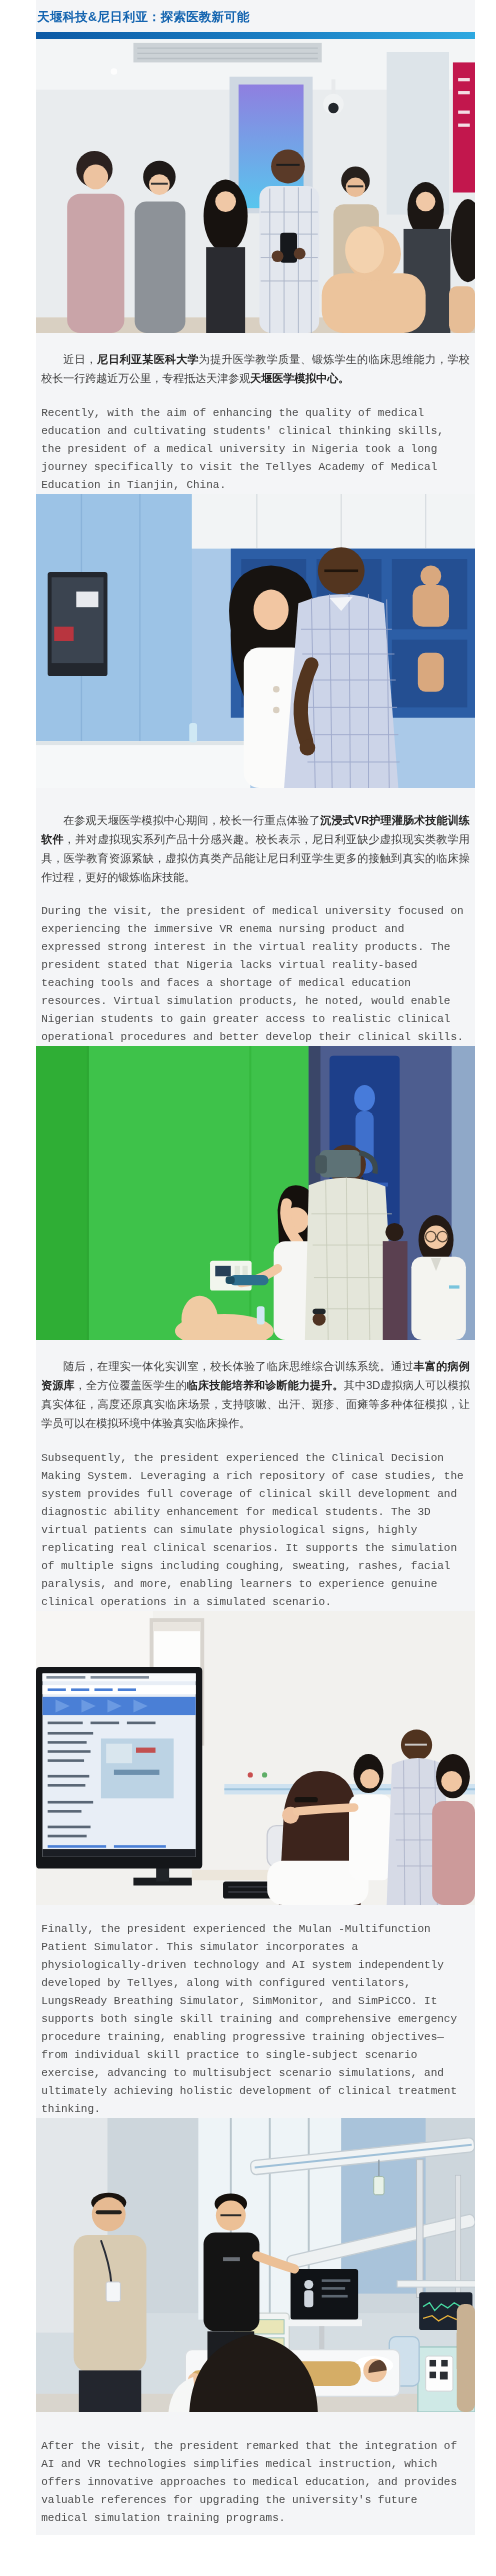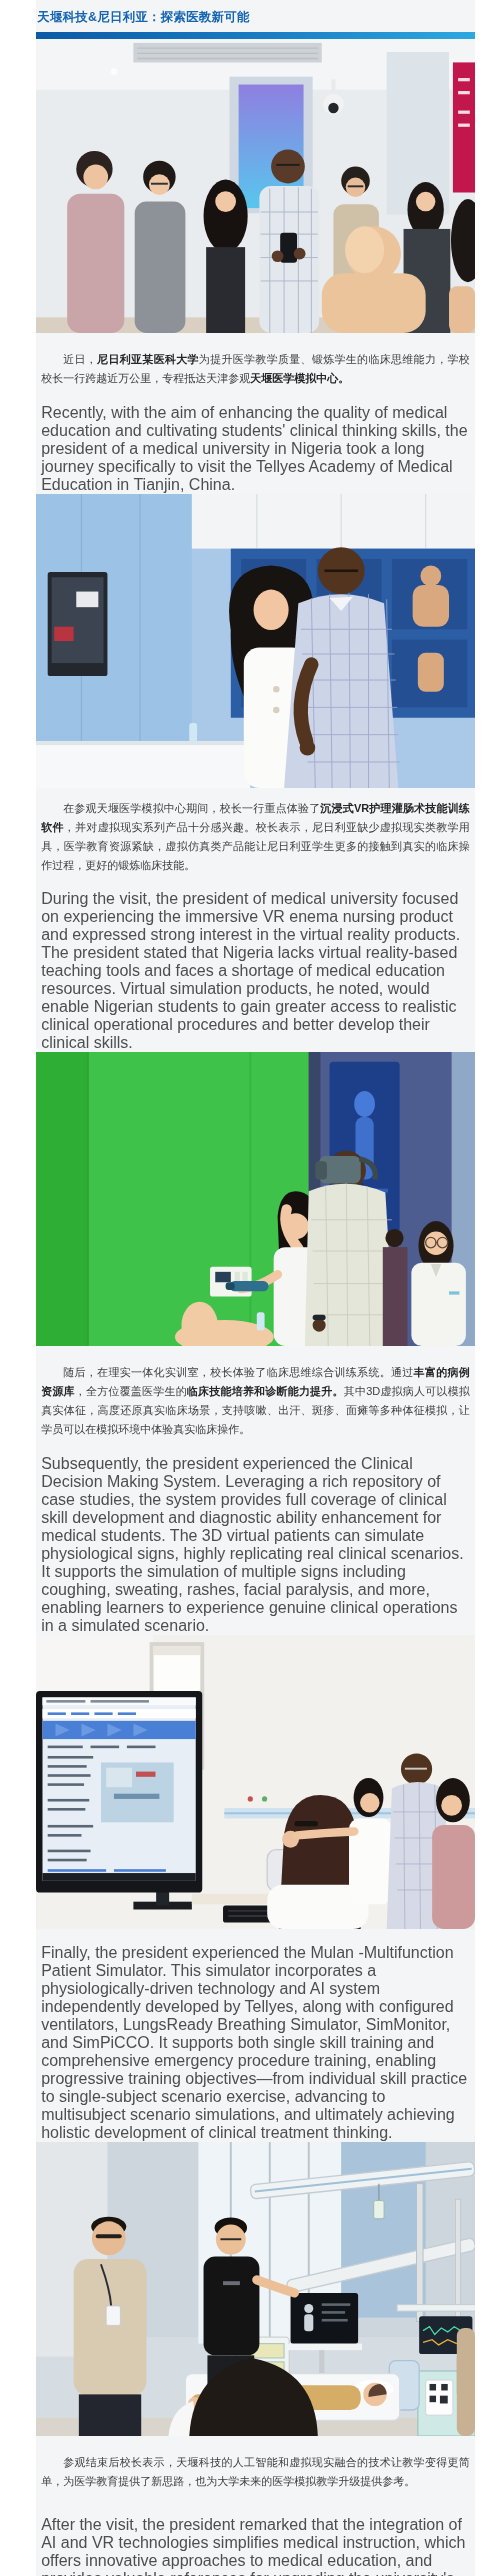--- a/index.html
+++ b/index.html
@@ -7,22 +7,22 @@
   .page{width:431px;background:#ffffff;}
   .card{margin-left:36px;width:439px;background:#f4f5f7;padding-bottom:1.3px;}
   .title{padding:9px 1.3px 0 1.3px;font-size:12.4px;line-height:17px;font-weight:bold;color:#1565b0;letter-spacing:0.3px;}
   .accent-bar{height:7.2px;margin-top:5.9px;background:linear-gradient(90deg,#0d5aa5 0%,#1b7fc4 55%,#2ea8e0 100%);}
   figure.photo{margin:0;width:439px;height:294px;overflow:hidden;}
   figure.photo svg{display:block;width:439px;height:294px;}
   .mt25{margin-top:16.3px}.mt15{margin-top:9.8px}.mt38{margin-top:25px}.mt6{margin-top:3.9px}.mt0{margin-top:0}
   p{margin:0;}
   .p-zh{margin:17px 5.2px 0 5.2px;font-size:11px;line-height:19px;color:#3c3c3c;text-align:justify;text-indent:2em;}
   .p-zh .bold{font-weight:bold;color:#262626;}
-  .p-en{margin:15.6px 5.2px 0 5.2px;font-size:16px;line-height:18px;color:#4e4e4e;text-align:left;}
-  .p-zh.tight{margin-top:11px}
+  .p-en{margin:15.6px 5.2px 0 5.2px;font-size:11px;line-height:18px;color:#4e4e4e;text-align:left;font-family:Liberation Mono, monospace;}
+  .p-zh.tight{margin-top:23px}
   .p-zh.m28{}
   .p-en.last{margin-top:25px;padding-bottom:6.5px;}
 </style>
 </head>
 <body>
 
 <div class="page">
   <div class="card">
 
     <div class="title">天堰科技&amp;尼日利亚：探索医教新可能</div>
@@ -473,18 +473,17 @@
           <rect x="66" y="388" width="96" height="64" fill="#23262e"></rect>
         </g>
         <g>
           <path d="M204,452 q4,-42 38,-54 l14,106 z" fill="#f6f7f6"></path>
           <path d="M236,452 q6,-98 96,-120 q98,18 102,120 z" fill="#201a16"></path>
         </g>
         <rect x="648" y="286" width="28" height="166" rx="12" fill="#c8b193"></rect>
       </svg>
     </figure>
 
-    <p class="p-zh"><span>参观结束后校长表示，天堰科技的人工智能和虚拟现实融合的技术让教学变得更简单，为医学教育提供了新思路，也为大学未来的医学模拟教学升级提供参考。</span></p>
     <p class="p-en last"><span>After the visit, the president remarked that the integration of AI and VR technologies simplifies medical instruction, which offers innovative approaches to medical education, and provides valuable references for upgrading the university's future medical simulation training programs.</span></p>
 
   </div>
 </div>
 
 
 </body></html>

